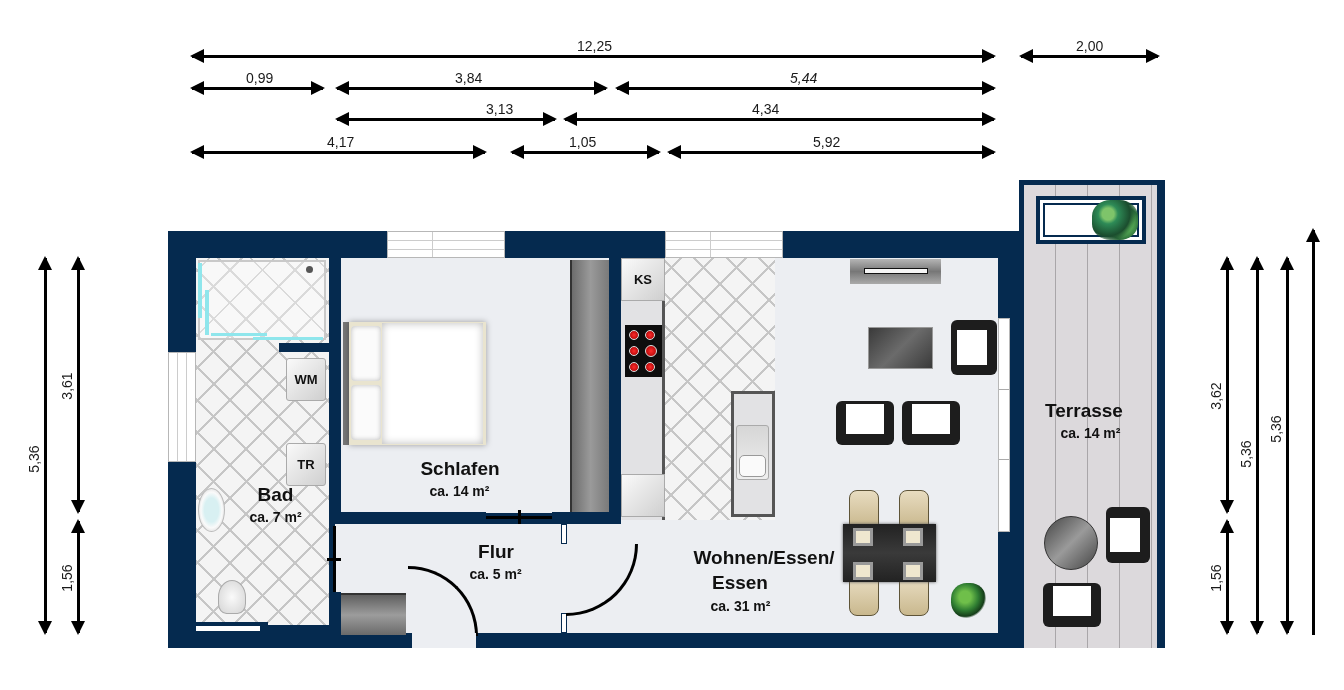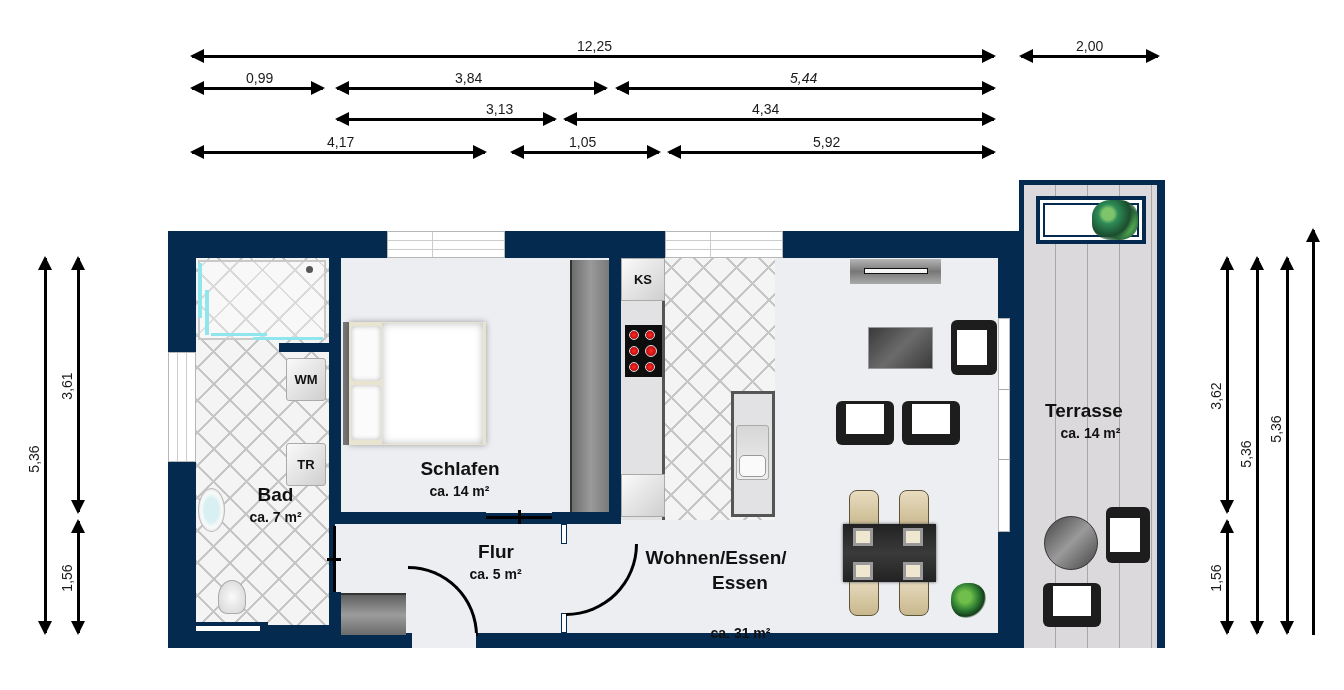--- a/index.html
+++ b/index.html
@@ -164,23 +164,23 @@
   <div class="chair" style="left:899px;top:490px;width:30px;height:38px;border-radius:8px 8px 2px 2px;"></div>
   <div class="chair" style="left:849px;top:578px;width:30px;height:38px;border-radius:2px 2px 8px 8px;"></div>
   <div class="chair" style="left:899px;top:578px;width:30px;height:38px;border-radius:2px 2px 8px 8px;"></div>
   <div class="abs" style="left:843px;top:524px;width:93px;height:58px;background:linear-gradient(#222,#3a3a3a 50%,#222);box-shadow:0 0 3px #555;"></div>
   <div class="abs" style="left:853px;top:528px;width:20px;height:18px;background:#efe7cf;border:3px solid #999;box-sizing:border-box;"></div>
   <div class="abs" style="left:903px;top:528px;width:20px;height:18px;background:#efe7cf;border:3px solid #999;box-sizing:border-box;"></div>
   <div class="abs" style="left:853px;top:562px;width:20px;height:18px;background:#efe7cf;border:3px solid #999;box-sizing:border-box;"></div>
   <div class="abs" style="left:903px;top:562px;width:20px;height:18px;background:#efe7cf;border:3px solid #999;box-sizing:border-box;"></div>
   <div class="abs" style="left:951px;top:583px;width:35px;height:35px;border-radius:45%;background:radial-gradient(circle at 40% 40%,#6fbf4a 0 20%,#2f7d32 45%,#163d1a 65%,transparent 72%);"></div>
 
-  <div class="room-name" style="left:626px;top:547px;width:180px;text-align:center;">Wohnen/Essen/</div>
+  <div class="room-name" style="left:674px;top:547px;width:180px;text-align:center;">Wohnen/Essen/</div>
   <div class="room-name" style="left:680px;top:572px;width:120px;">Essen</div>
-  <div class="room-area" style="left:695px;top:598px;width:91px;margin-top:27px;">ca. 31 m²</div>
+  <div class="room-area" style="left:695px;top:598px;width:91px;">ca. 31 m²</div>
 
   <div class="win" style="left:998px;top:318px;width:12px;height:214px;background-image:linear-gradient(transparent 70px,#aaa 70px 71px,transparent 71px 140px,#aaa 140px 141px,transparent 141px);"></div>
   <div class="wall" style="left:998px;top:258px;width:26px;height:60px;"></div>
   <div class="wall" style="left:998px;top:532px;width:26px;height:116px;"></div>
 
   <div class="abs" style="left:1044px;top:516px;width:54px;height:54px;border-radius:50%;background:linear-gradient(135deg,#444,#9a9a9a 50%,#444);border:1px solid #333;box-sizing:border-box;"></div>
   <div class="armchair" style="left:1106px;top:507px;width:44px;height:56px;">
       <div class="seat" style="left:4px;top:11px;width:30px;height:34px;"></div>
     </div>
   <div class="armchair" style="left:1043px;top:583px;width:58px;height:44px;">

